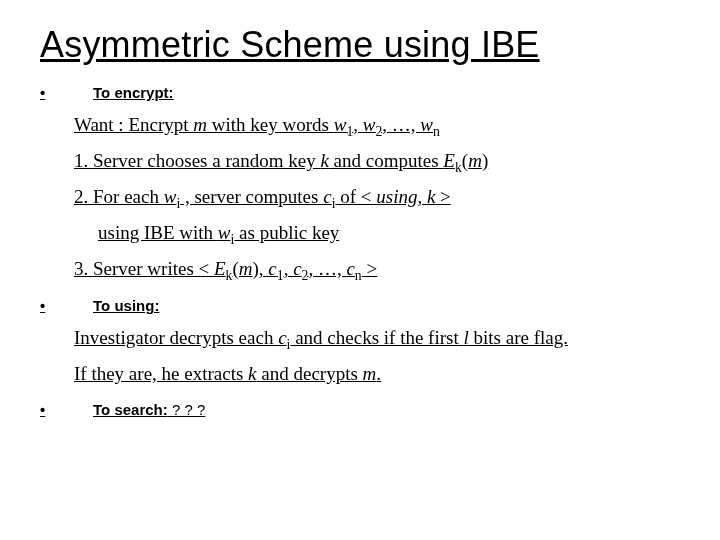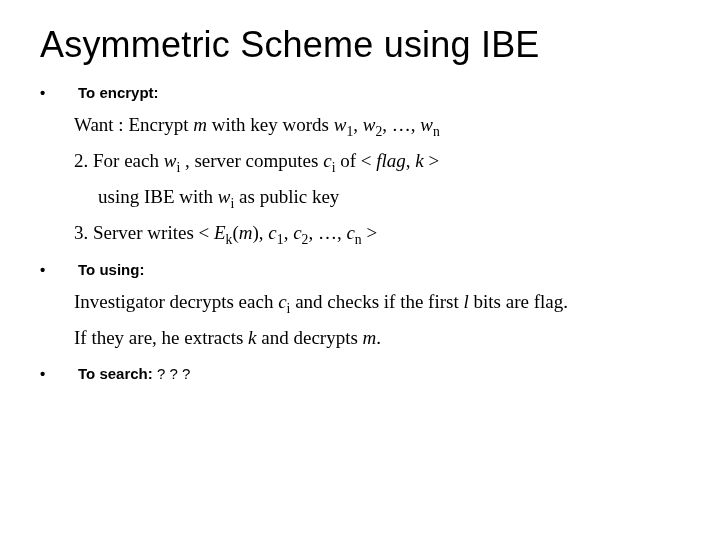--- a/index.html
+++ b/index.html
@@ -10,40 +10,41 @@
     background: #ffffff;
     font-family: Arial, Helvetica, sans-serif;
     color: #000;
   }
   .slide {
     box-sizing: border-box;
     width: 720px;
     height: 540px;
     padding: 18px 40px 20px 40px;
     position: relative;
+    text-decoration: underline;
   }
   .title {
     font-size: 36px;
     font-weight: 400;
     margin: 6px 0 18px 0;
     letter-spacing: 0.2px;
   }
   .sec-head {
     font-size: 15px;
     font-weight: 700;
     margin: 8px 0 8px 0;
     display: flex;
     align-items: baseline;
   }
   .sec-head .bullet {
     display: inline-block;
     width: 22px;
   }
   .sec-head .spaced {
-    margin-left: 16px;
+    margin-left: 31px;
   }
   .math-block {
     font-family: "Times New Roman", Times, serif;
     font-size: 19px;
     line-height: 1.7;
     margin: 2px 0 10px 34px;
   }
   .math-block .row {
     margin: 2px 0;
   }
@@ -61,21 +62,22 @@
 <div class="slide">
 
   <div class="title">Asymmetric Scheme using IBE</div>
 
   <div class="sec-head">
     <span class="bullet">•</span>
     <span class="spaced">To encrypt:</span>
   </div>
   <div class="math-block">
     <div class="row">Want : Encrypt <i>m</i> with key words <i>w</i><sub>1</sub>, <i>w</i><sub>2</sub>, …, <i>w</i><sub>n</sub></div>
-    <div class="row">2. For each <i>w</i><sub>i</sub> , server computes <i>c</i><sub>i</sub> of &lt; <i>flag</i>, <i>k</i> &gt;</div>
+    <div class="row">1. Server chooses a random key <i>k</i> and computes <i>E</i><sub>k</sub>(<i>m</i>)</div>
+    <div class="row">2. For each <i>w</i><sub>i</sub> , server computes <i>c</i><sub>i</sub> of &lt; <i>using</i>, <i>k</i> &gt;</div>
     <div class="row indent">using IBE with <i>w</i><sub>i</sub> as public key</div>
     <div class="row">3. Server writes &lt; <i>E</i><sub>k</sub>(<i>m</i>), <i>c</i><sub>1</sub>, <i>c</i><sub>2</sub>, …, <i>c</i><sub>n</sub> &gt;</div>
   </div>
 
   <div class="sec-head">
     <span class="bullet">•</span>
     <span class="spaced">To using:</span>
   </div>
   <div class="math-block">
     <div class="row">Investigator decrypts each <i>c</i><sub>i</sub> and checks if the first <i>l</i> bits are flag.</div>

